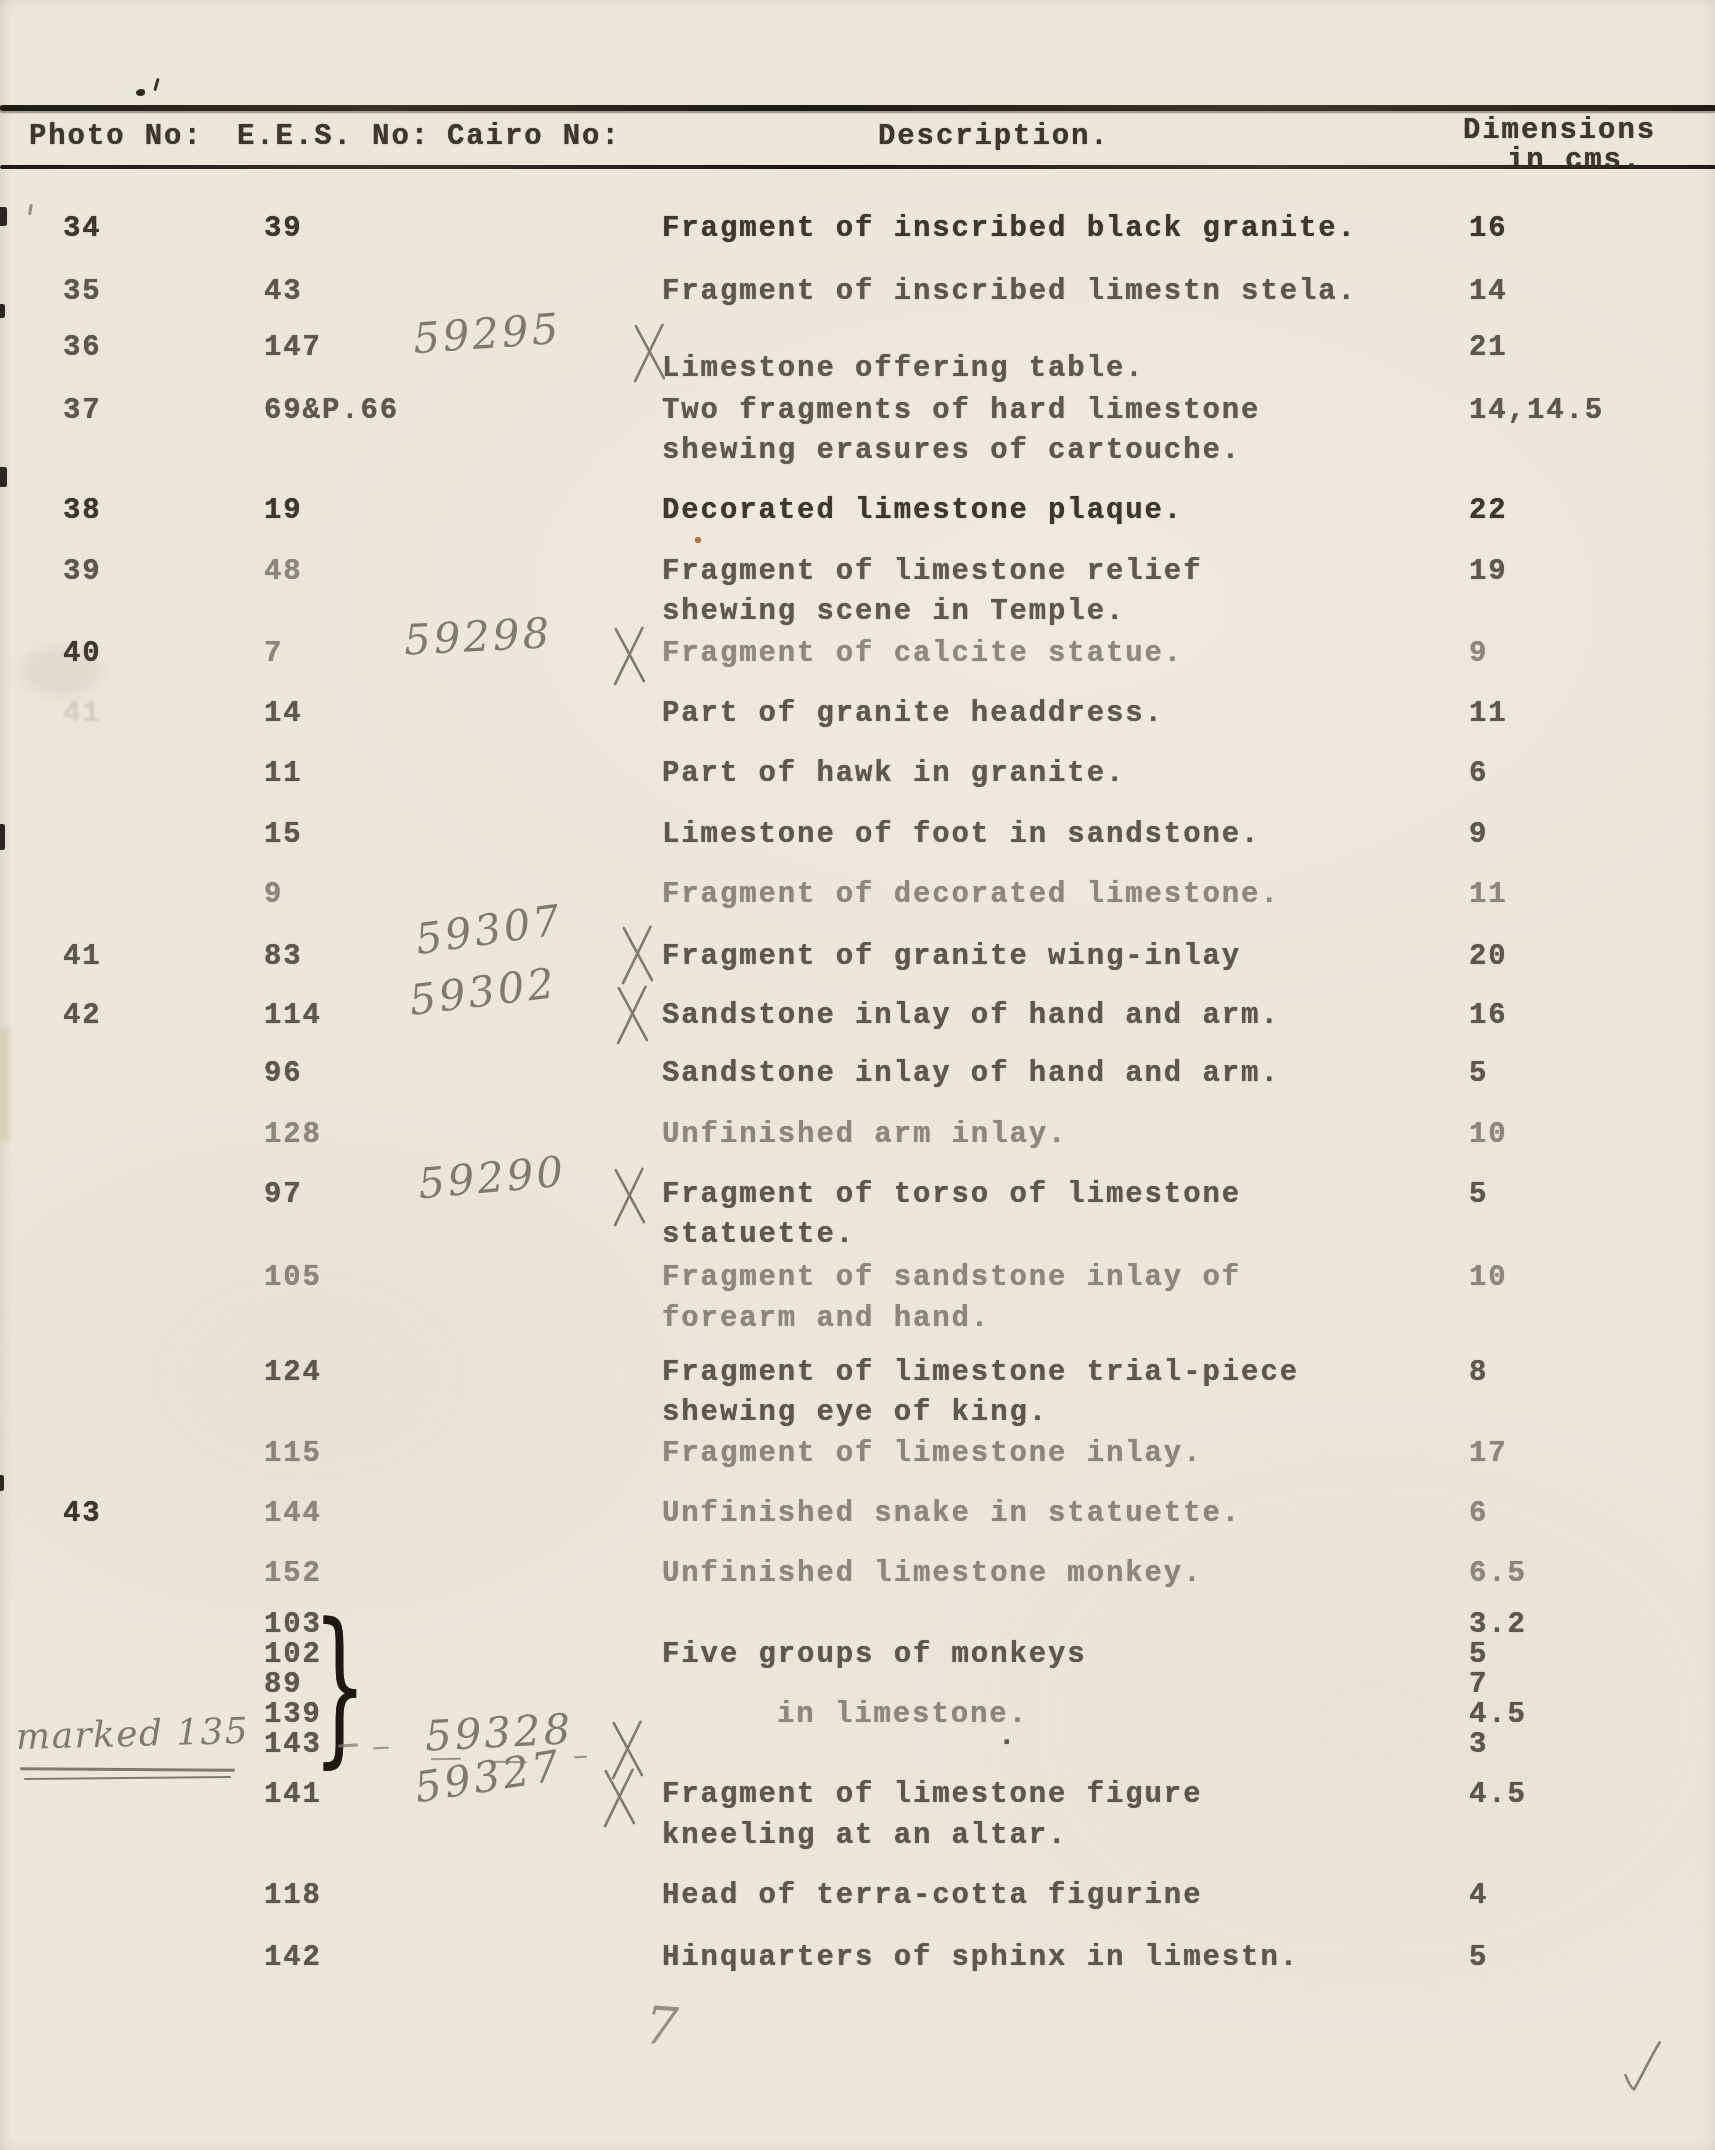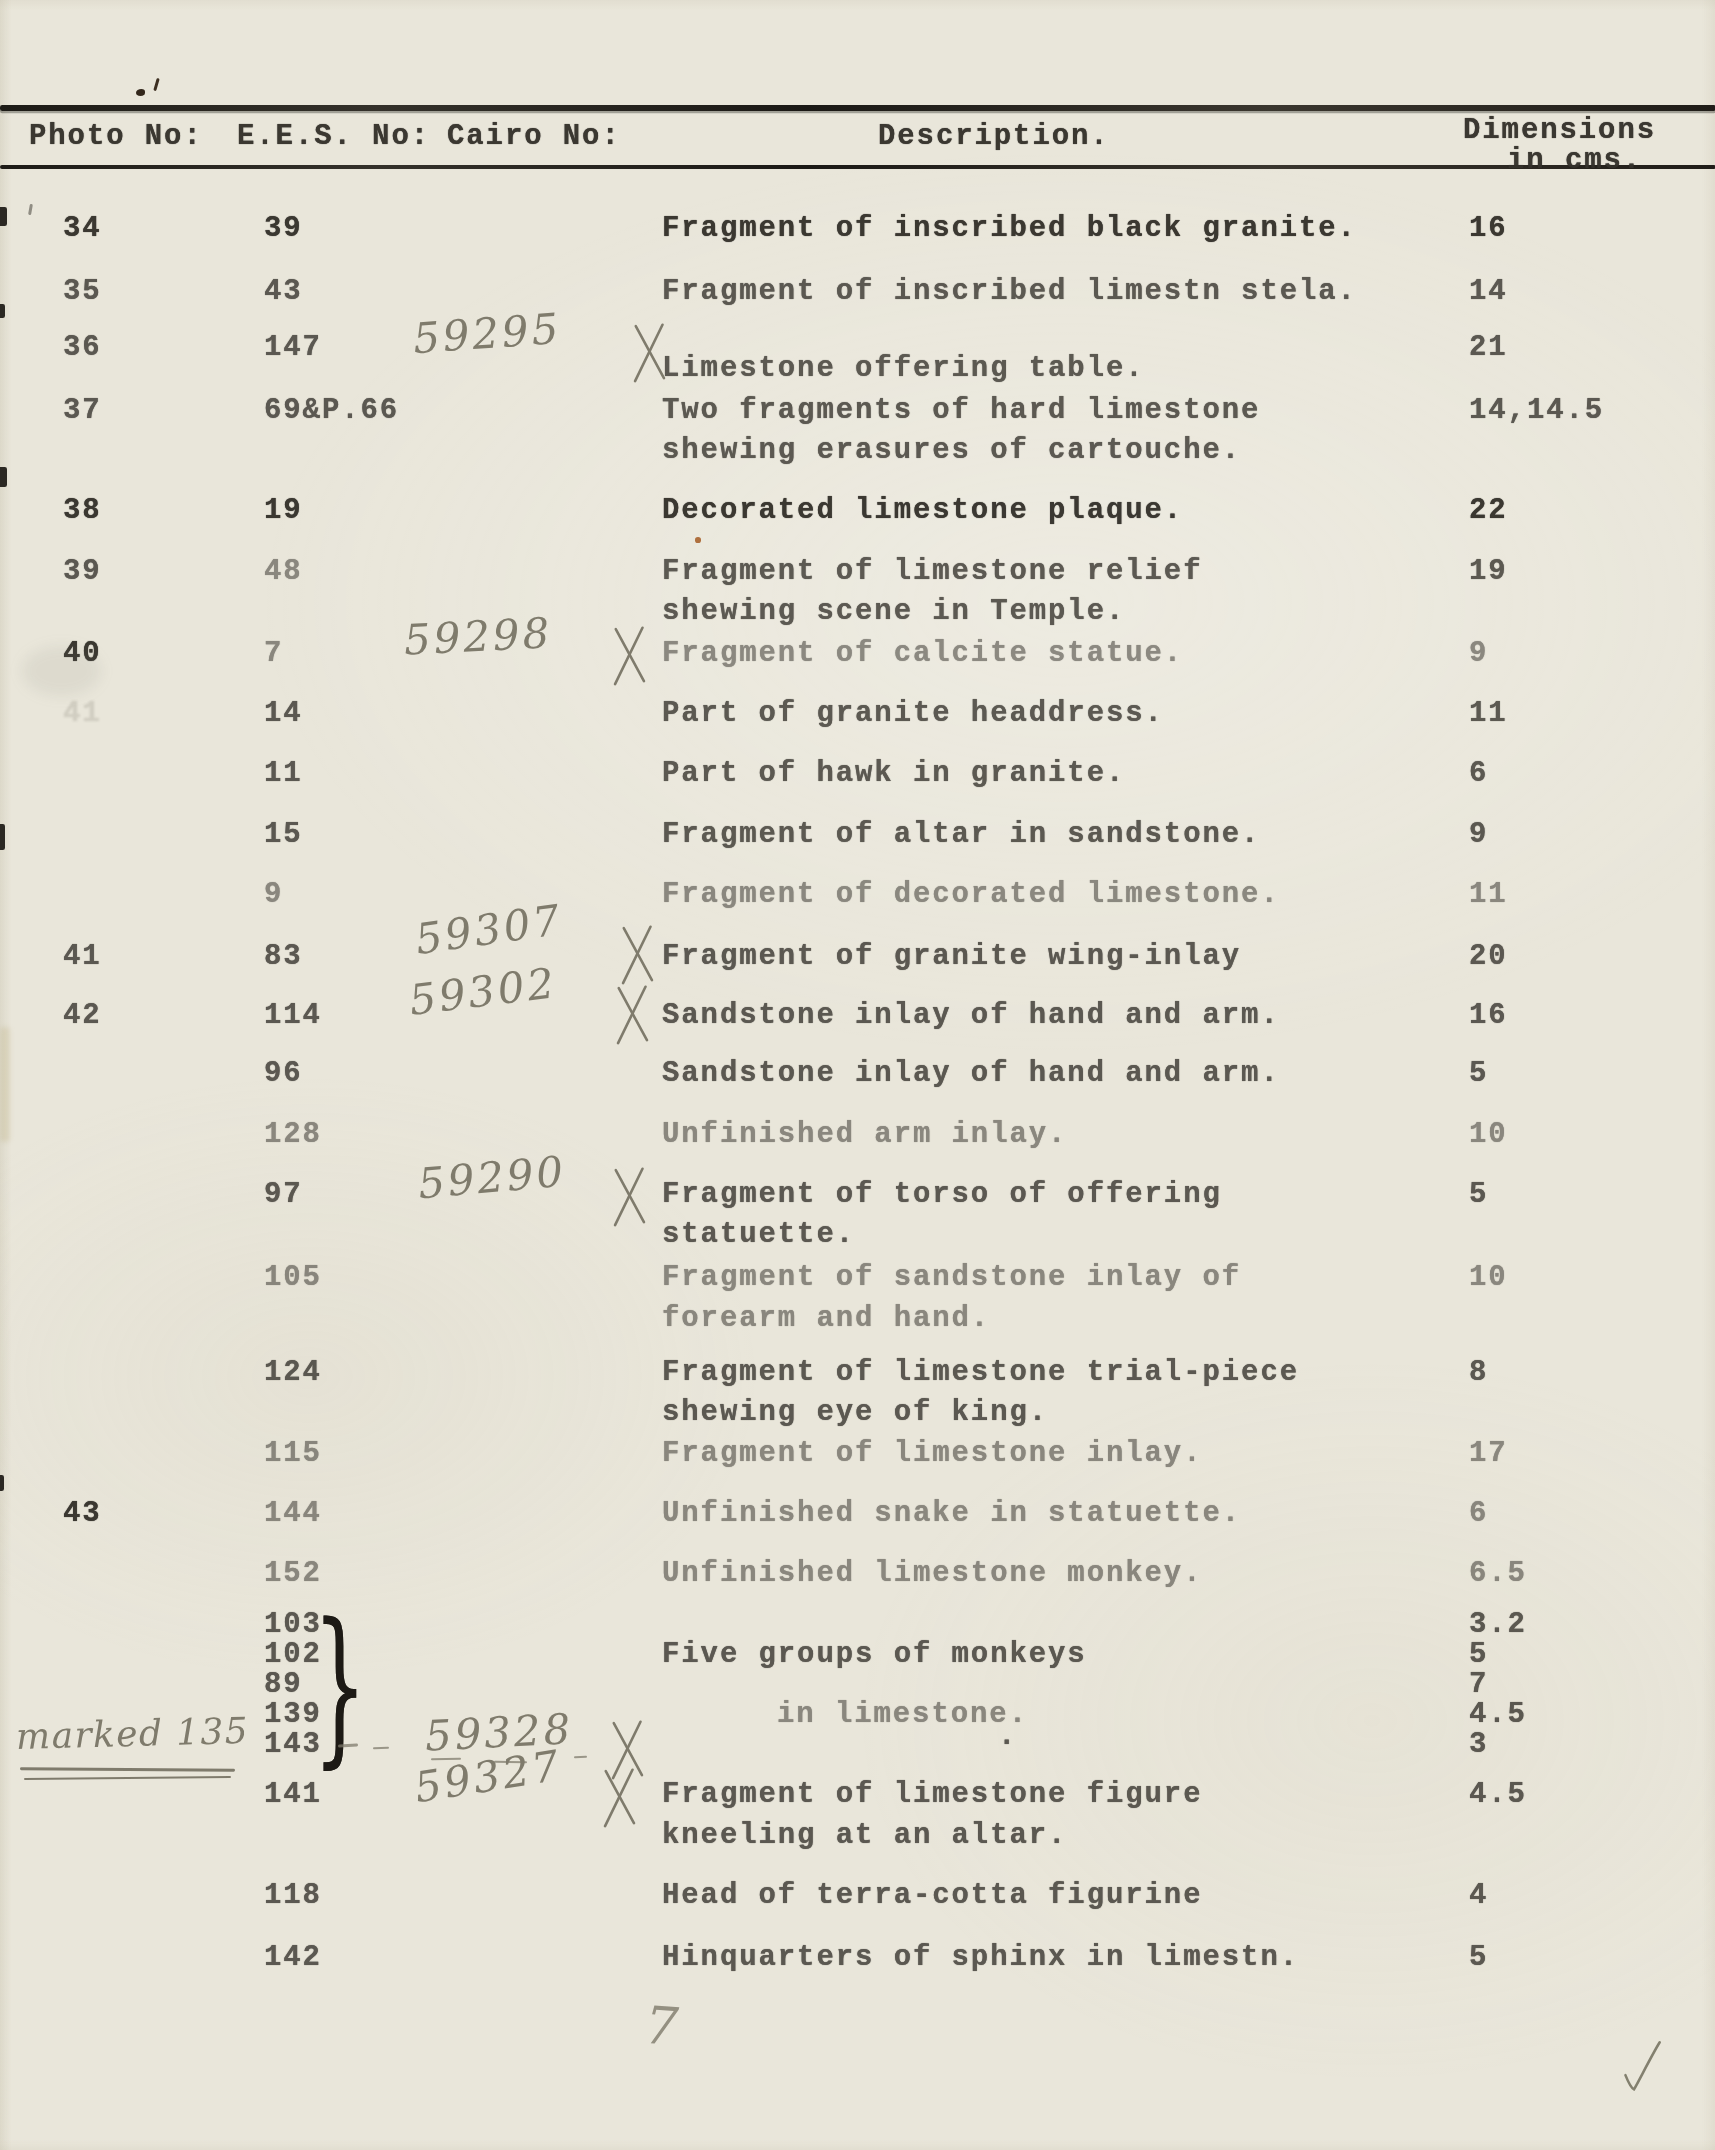--- a/index.html
+++ b/index.html
@@ -95,21 +95,21 @@
     <div class="typed t3" style="left: 662px; top: 638px;">Fragment of calcite statue.</div>
     <div class="typed t3" style="left: 1469px; top: 638px;">9</div>
     <div class="typed t2 erased" style="left: 63px; top: 698px;">41</div>
     <div class="typed t2" style="left: 264px; top: 698px;">14</div>
     <div class="typed t2" style="left: 662px; top: 698px;">Part of granite headdress.</div>
     <div class="typed t2" style="left: 1469px; top: 698px;">11</div>
     <div class="typed t2" style="left: 264px; top: 758px;">11</div>
     <div class="typed t2" style="left: 662px; top: 758px; font-family: Liberation Mono, monospace;">Part of hawk in granite.</div>
     <div class="typed t2" style="left: 1469px; top: 758px;">6</div>
     <div class="typed t2" style="left: 264px; top: 819px;">15</div>
-    <div class="typed t2" style="left: 662px; top: 819px;">Fragment of altar in sandstone.</div>
+    <div class="typed t2" style="left: 662px; top: 819px;">Limestone of foot in sandstone.</div>
     <div class="typed t2" style="left: 1469px; top: 819px;">9</div>
     <div class="typed t3" style="left: 264px; top: 879px;">9</div>
     <div class="typed t3" style="left: 662px; top: 879px;">Fragment of decorated limestone.</div>
     <div class="typed t3" style="left: 1469px; top: 879px;">11</div>
     <div class="typed t2" style="left: 63px; top: 941px;">41</div>
     <div class="typed t2" style="left: 264px; top: 941px;">83</div>
     <div class="hand hand-num" style="left: 415px; top: 905px; transform: rotate(-8deg);">59307</div>
     <div class="xmark" style="left: 618px; top: 921px;"><svg width="39" height="65" viewBox="0 0 54 90">
         <line x1="8" y1="10" x2="47" y2="82"></line>
         <line x1="45" y1="8" x2="7" y2="86"></line>
@@ -130,21 +130,21 @@
     <div class="typed t2" style="left: 1469px; top: 1058px;">5</div>
     <div class="typed t3" style="left: 264px; top: 1119px;">128</div>
     <div class="typed t3" style="left: 662px; top: 1119px;">Unfinished arm inlay.</div>
     <div class="typed t3" style="left: 1469px; top: 1119px;">10</div>
     <div class="typed t2" style="left: 264px; top: 1179px;">97</div>
     <div class="hand hand-num" style="left: 418px; top: 1153px; transform: rotate(-5deg);">59290</div>
     <div class="xmark" style="left: 610px; top: 1163px;"><svg width="39" height="65" viewBox="0 0 54 90">
         <line x1="8" y1="10" x2="47" y2="82"></line>
         <line x1="45" y1="8" x2="7" y2="86"></line>
       </svg></div>
-    <div class="typed t2" style="left: 662px; top: 1179px;">Fragment of torso of offering</div>
+    <div class="typed t2" style="left: 662px; top: 1179px;">Fragment of torso of limestone</div>
     <div class="typed t2" style="left: 662px; top: 1219px;">statuette.</div>
     <div class="typed t2" style="left: 1469px; top: 1179px;">5</div>
     <div class="typed t3" style="left: 264px; top: 1262px;">105</div>
     <div class="typed t3" style="left: 662px; top: 1262px;">Fragment of sandstone inlay of</div>
     <div class="typed t3" style="left: 662px; top: 1303px;">forearm and hand.</div>
     <div class="typed t3" style="left: 1469px; top: 1262px;">10</div>
     <div class="typed t2" style="left: 264px; top: 1357px;">124</div>
     <div class="typed t2" style="left: 662px; top: 1357px;">Fragment of limestone trial-piece</div>
     <div class="typed t2" style="left: 662px; top: 1397px;">shewing eye of king.</div>
     <div class="typed t2" style="left: 1469px; top: 1357px;">8</div>

